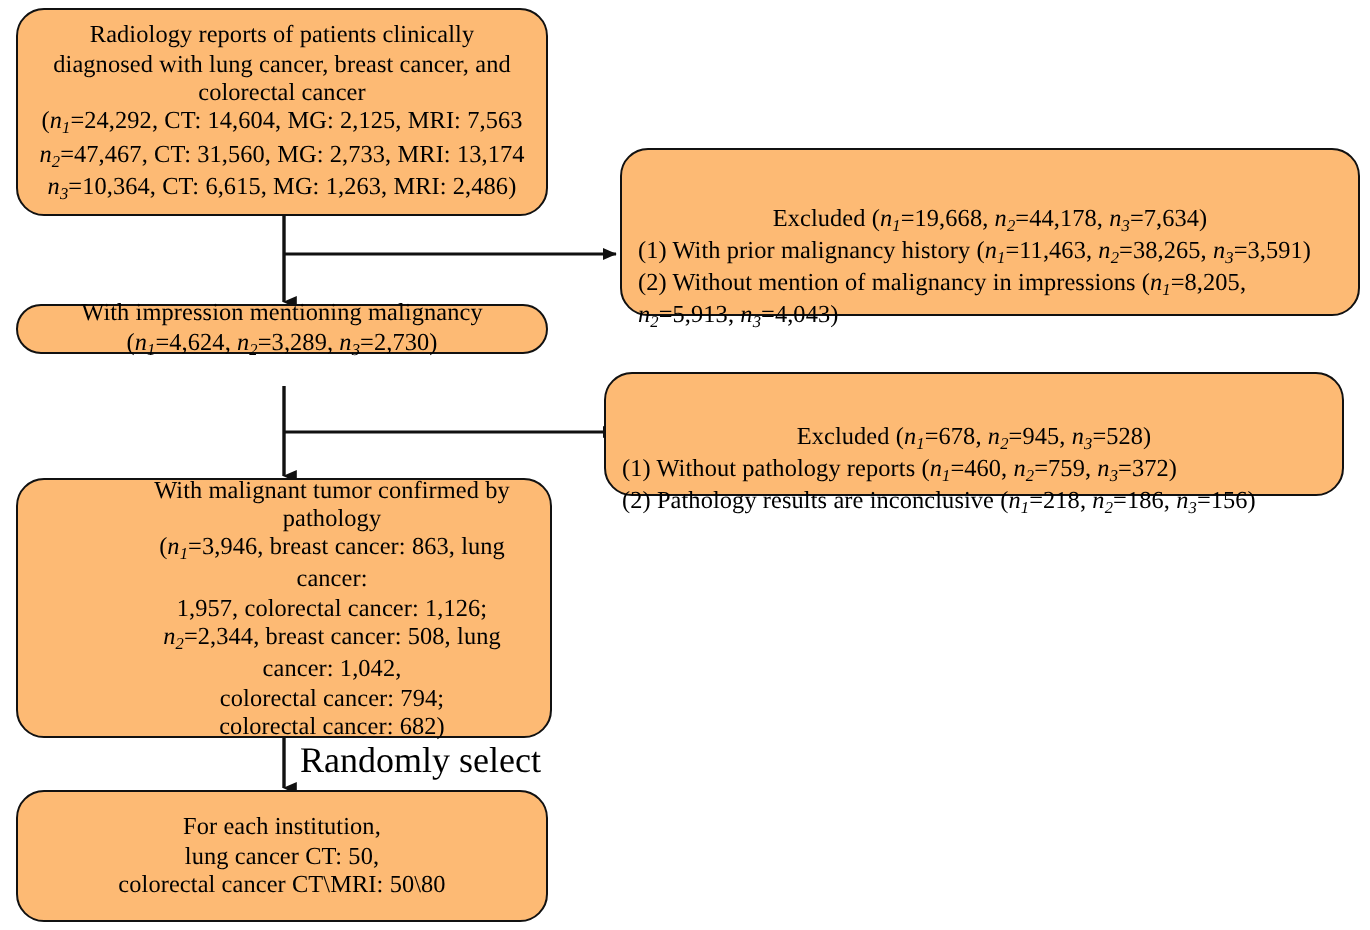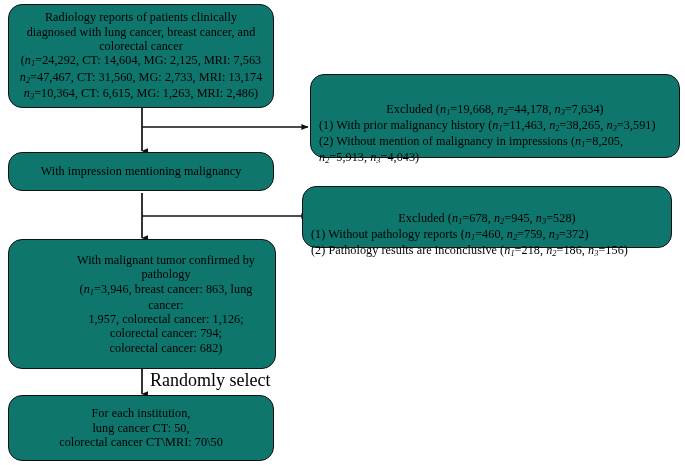--- a/index.html
+++ b/index.html
@@ -20,21 +20,21 @@
     left: 0;
     top: 0;
     width: 685px;
     height: 465px;
   }
   .node {
     position: absolute;
     box-sizing: border-box;
     border: 1.4px solid #111111;
     border-radius: 14px;
-    background: #0f766e;
+    background: #fdba74;
     display: flex;
     align-items: center;
     justify-content: center;
     text-align: center;
     line-height: 1.18;
     font-size: 12.2px;
     letter-spacing: 0.05px;
   }
   .node .inner {
     padding: 0 7px;
@@ -56,21 +56,21 @@
     font-style: italic;
     font-family: "Liberation Serif", "DejaVu Serif", serif;
   }
   sub {
     font-size: 0.68em;
     vertical-align: -0.28em;
     font-style: italic;
   }
   
   #box-population   { left: 8px;   top: 4px;   width: 266px; height: 104px; }
-  #box-impression   { left: 8px;   top: 152px; width: 266px; height: 39px; }
+  #box-impression   { left: 8px;   top: 152px; width: 266px; height: 25px; }
   #box-pathology    { left: 8px;   top: 239px; width: 268px; height: 130px; padding-left: 48px; }
   #box-selection    { left: 8px;   top: 395px; width: 266px; height: 66px; }
   #box-excluded-1   { left: 310px; top: 74px;  width: 370px; height: 84px; }
   #box-excluded-2   { left: 302px; top: 186px; width: 370px; height: 62px; }
 
   .edge-label {
     position: absolute;
     font-size: 18px;
     font-family: "Liberation Serif", "DejaVu Serif", serif;
     white-space: nowrap;
@@ -118,42 +118,44 @@
     <span class="line ctr">Excluded (<var>n<sub>1</sub></var>=19,668, <var>n<sub>2</sub></var>=44,178, <var>n<sub>3</sub></var>=7,634)</span>
     <span class="line">(1) With prior malignancy history (<var>n<sub>1</sub></var>=11,463, <var>n<sub>2</sub></var>=38,265, <var>n<sub>3</sub></var>=3,591)</span>
     <span class="line">(2) Without mention of malignancy in impressions (<var>n<sub>1</sub></var>=8,205,</span>
     <span class="line"><var>n<sub>2</sub></var>=5,913, <var>n<sub>3</sub></var>=4,043)</span>
   </div>
 </div>
 
 <div class="node" id="box-impression">
   <div class="inner">
     <span class="line">With impression mentioning malignancy</span>
+    <span class="line">(<var>n<sub>1</sub></var>=4,624, <var>n<sub>2</sub></var>=3,289, <var>n<sub>3</sub></var>=2,730)</span>
   </div>
 </div>
 
 <div class="node left-align" id="box-excluded-2">
   <div class="inner">
     <span class="line ctr">Excluded (<var>n<sub>1</sub></var>=678, <var>n<sub>2</sub></var>=945, <var>n<sub>3</sub></var>=528)</span>
     <span class="line">(1) Without pathology reports (<var>n<sub>1</sub></var>=460, <var>n<sub>2</sub></var>=759, <var>n<sub>3</sub></var>=372)</span>
     <span class="line">(2) Pathology results are inconclusive (<var>n<sub>1</sub></var>=218, <var>n<sub>2</sub></var>=186, <var>n<sub>3</sub></var>=156)</span>
   </div>
 </div>
 
 <div class="node" id="box-pathology">
   <div class="inner">
     <span class="line">With malignant tumor confirmed by pathology</span>
     <span class="line">(<var>n<sub>1</sub></var>=3,946, breast cancer: 863, lung cancer:</span>
     <span class="line">1,957, colorectal cancer: 1,126;</span>
+    <span class="line"><var>n<sub>2</sub></var>=2,344, breast cancer: 508, lung cancer: 1,042,</span>
     <span class="line">colorectal cancer: 794;</span>
     <span class="line">colorectal cancer: 682)</span>
   </div>
 </div>
 
 <div class="edge-label" id="label-randomly-select">Randomly select</div>
 
 <div class="node" id="box-selection">
   <div class="inner">
     <span class="line">For each institution,</span>
     <span class="line">lung cancer CT: 50,</span>
-    <span class="line">colorectal cancer CT\MRI: 70\50</span>
+    <span class="line">colorectal cancer CT\MRI: 50\80</span>
   </div>
 </div>
 
 </body></html>

